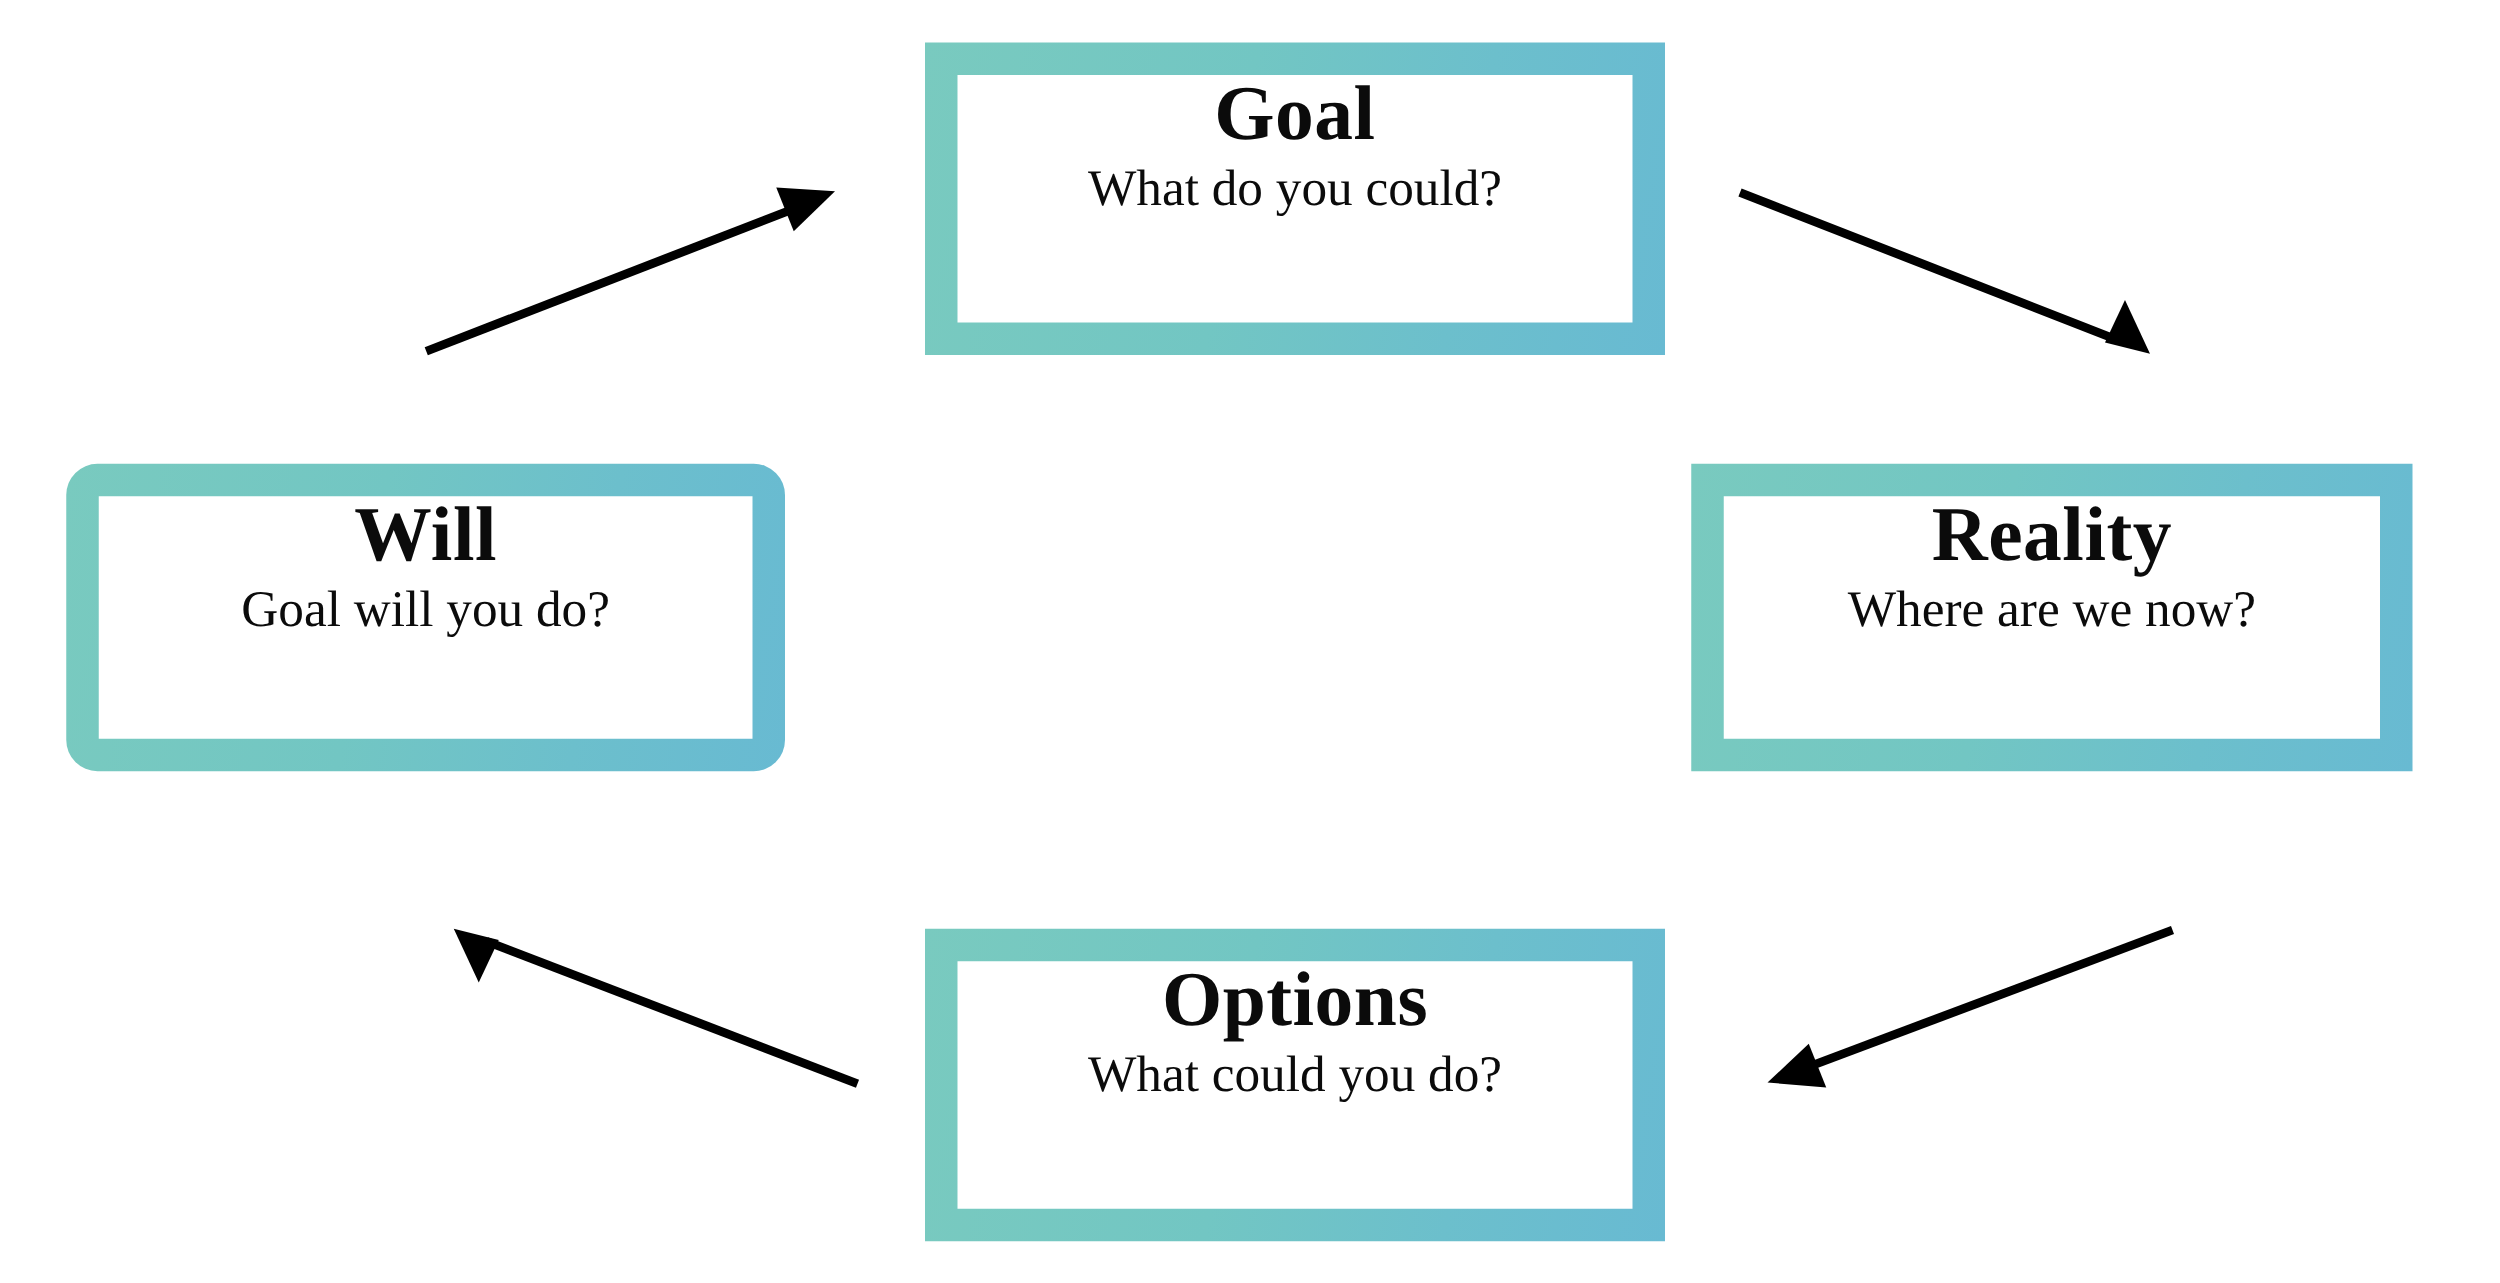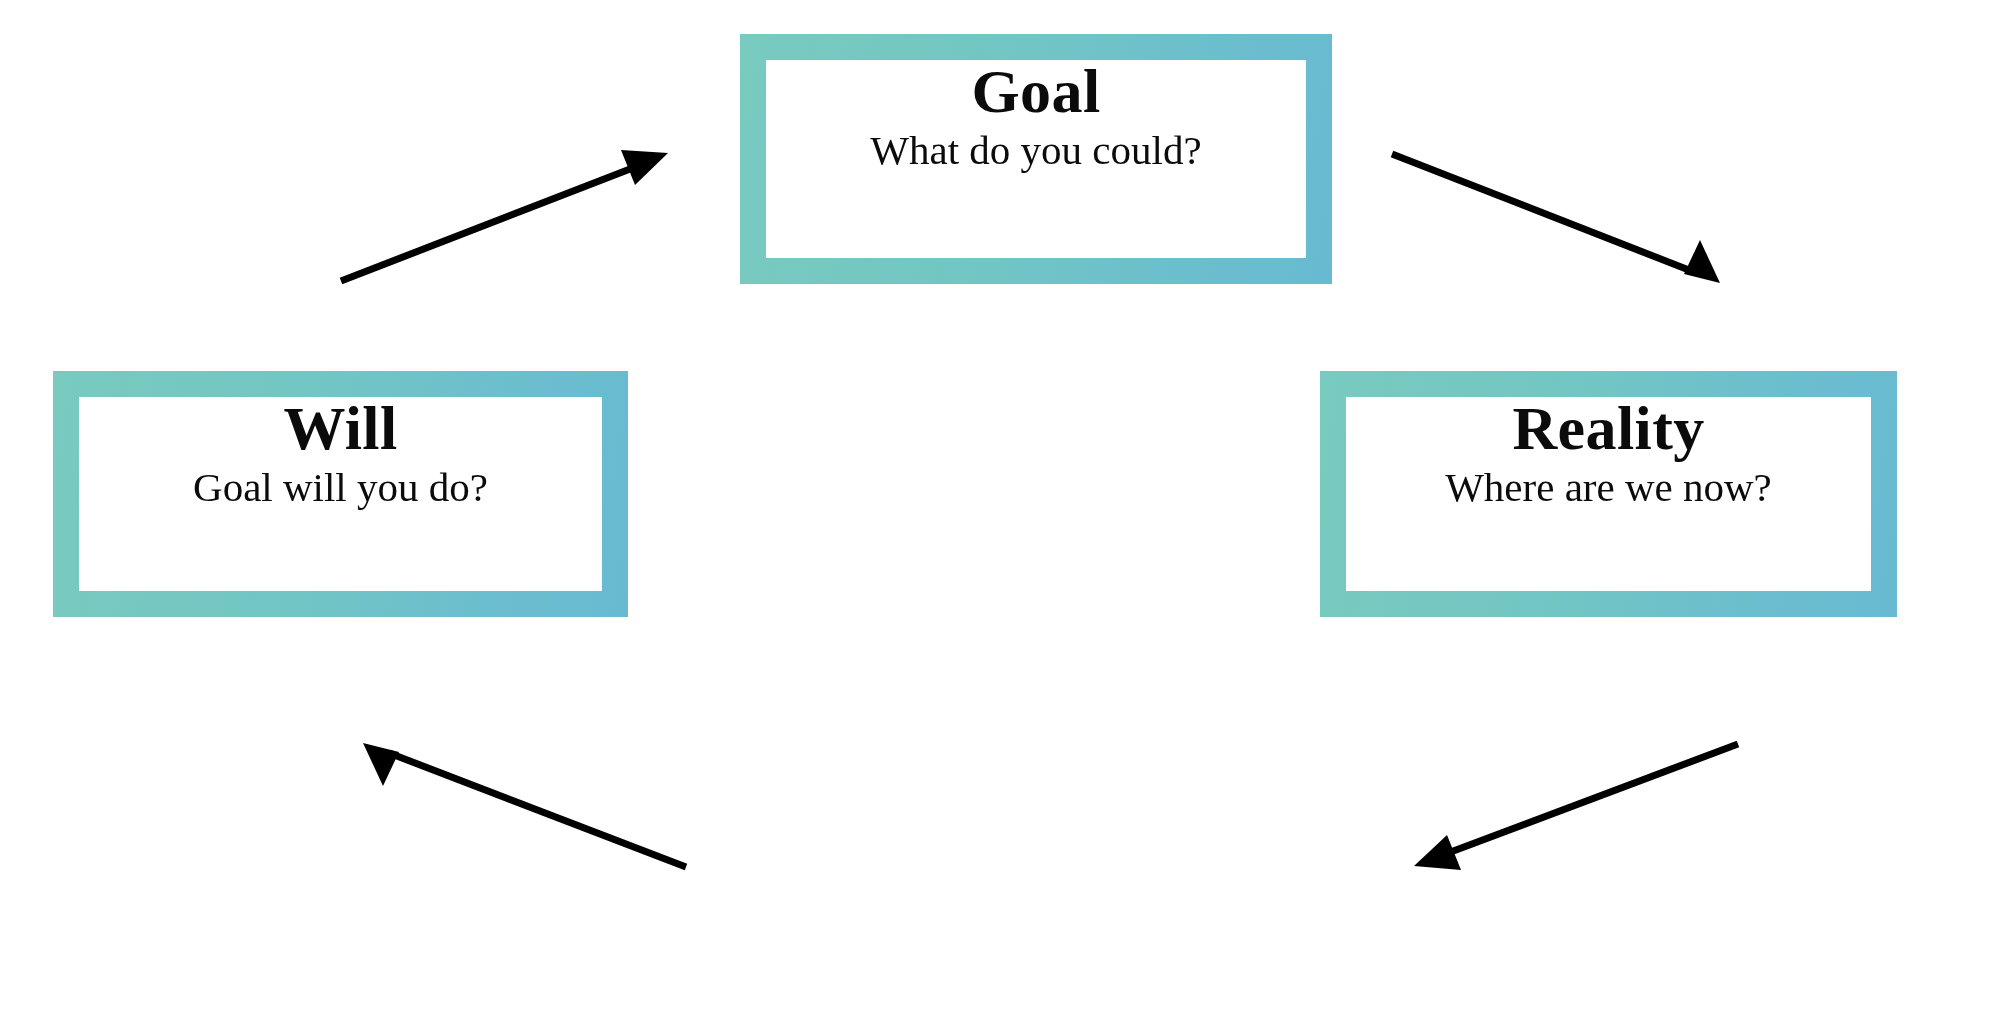--- a/index.html
+++ b/index.html
@@ -47,23 +47,23 @@
     font-weight: 400;
     font-size: 41px;
     line-height: 1.05;
     color: #0b0b0b;
     margin: 6px 0 0 0;
     white-space: nowrap;
   }
 
   
   #box-goal    { left: 740px;  top: 34px;  width: 592px; height: 250px; }
-  #box-reality { left: 1320px; top: 371px; width: 577px; height: 246px; }
+  #box-reality { left: 1353px; top: 371px; width: 577px; height: 246px; }
   #box-options { left: 740px;  top: 743px; width: 592px; height: 250px; }
-  #box-will    { left: 53px;   top: 371px; width: 575px; height: 246px; }
+  #box-will    { left: 53px;   top: 371px; width: 575px; height: 246px; border-radius: 25px; }
 
   #arrow-layer {
     position: absolute;
     left: 0; top: 0;
     width: 2000px;
     height: 1026px;
     pointer-events: none;
   }
   .arrow-line {
     stroke: #000000;
@@ -109,20 +109,26 @@
     </div>
   </div>
 
   <div class="grow-box" id="box-reality">
     <div class="inner">
       <div class="box-title">Reality</div>
       <div class="box-question">Where are we now?</div>
     </div>
   </div>
 
+  <div class="grow-box" id="box-options">
+    <div class="inner">
+      <div class="box-title">Options</div>
+      <div class="box-question">What could you do?</div>
+    </div>
+  </div>
 
   <div class="grow-box" id="box-will">
     <div class="inner">
       <div class="box-title">Will</div>
       <div class="box-question">Goal will you do?</div>
     </div>
   </div>
 
 </div>
 

